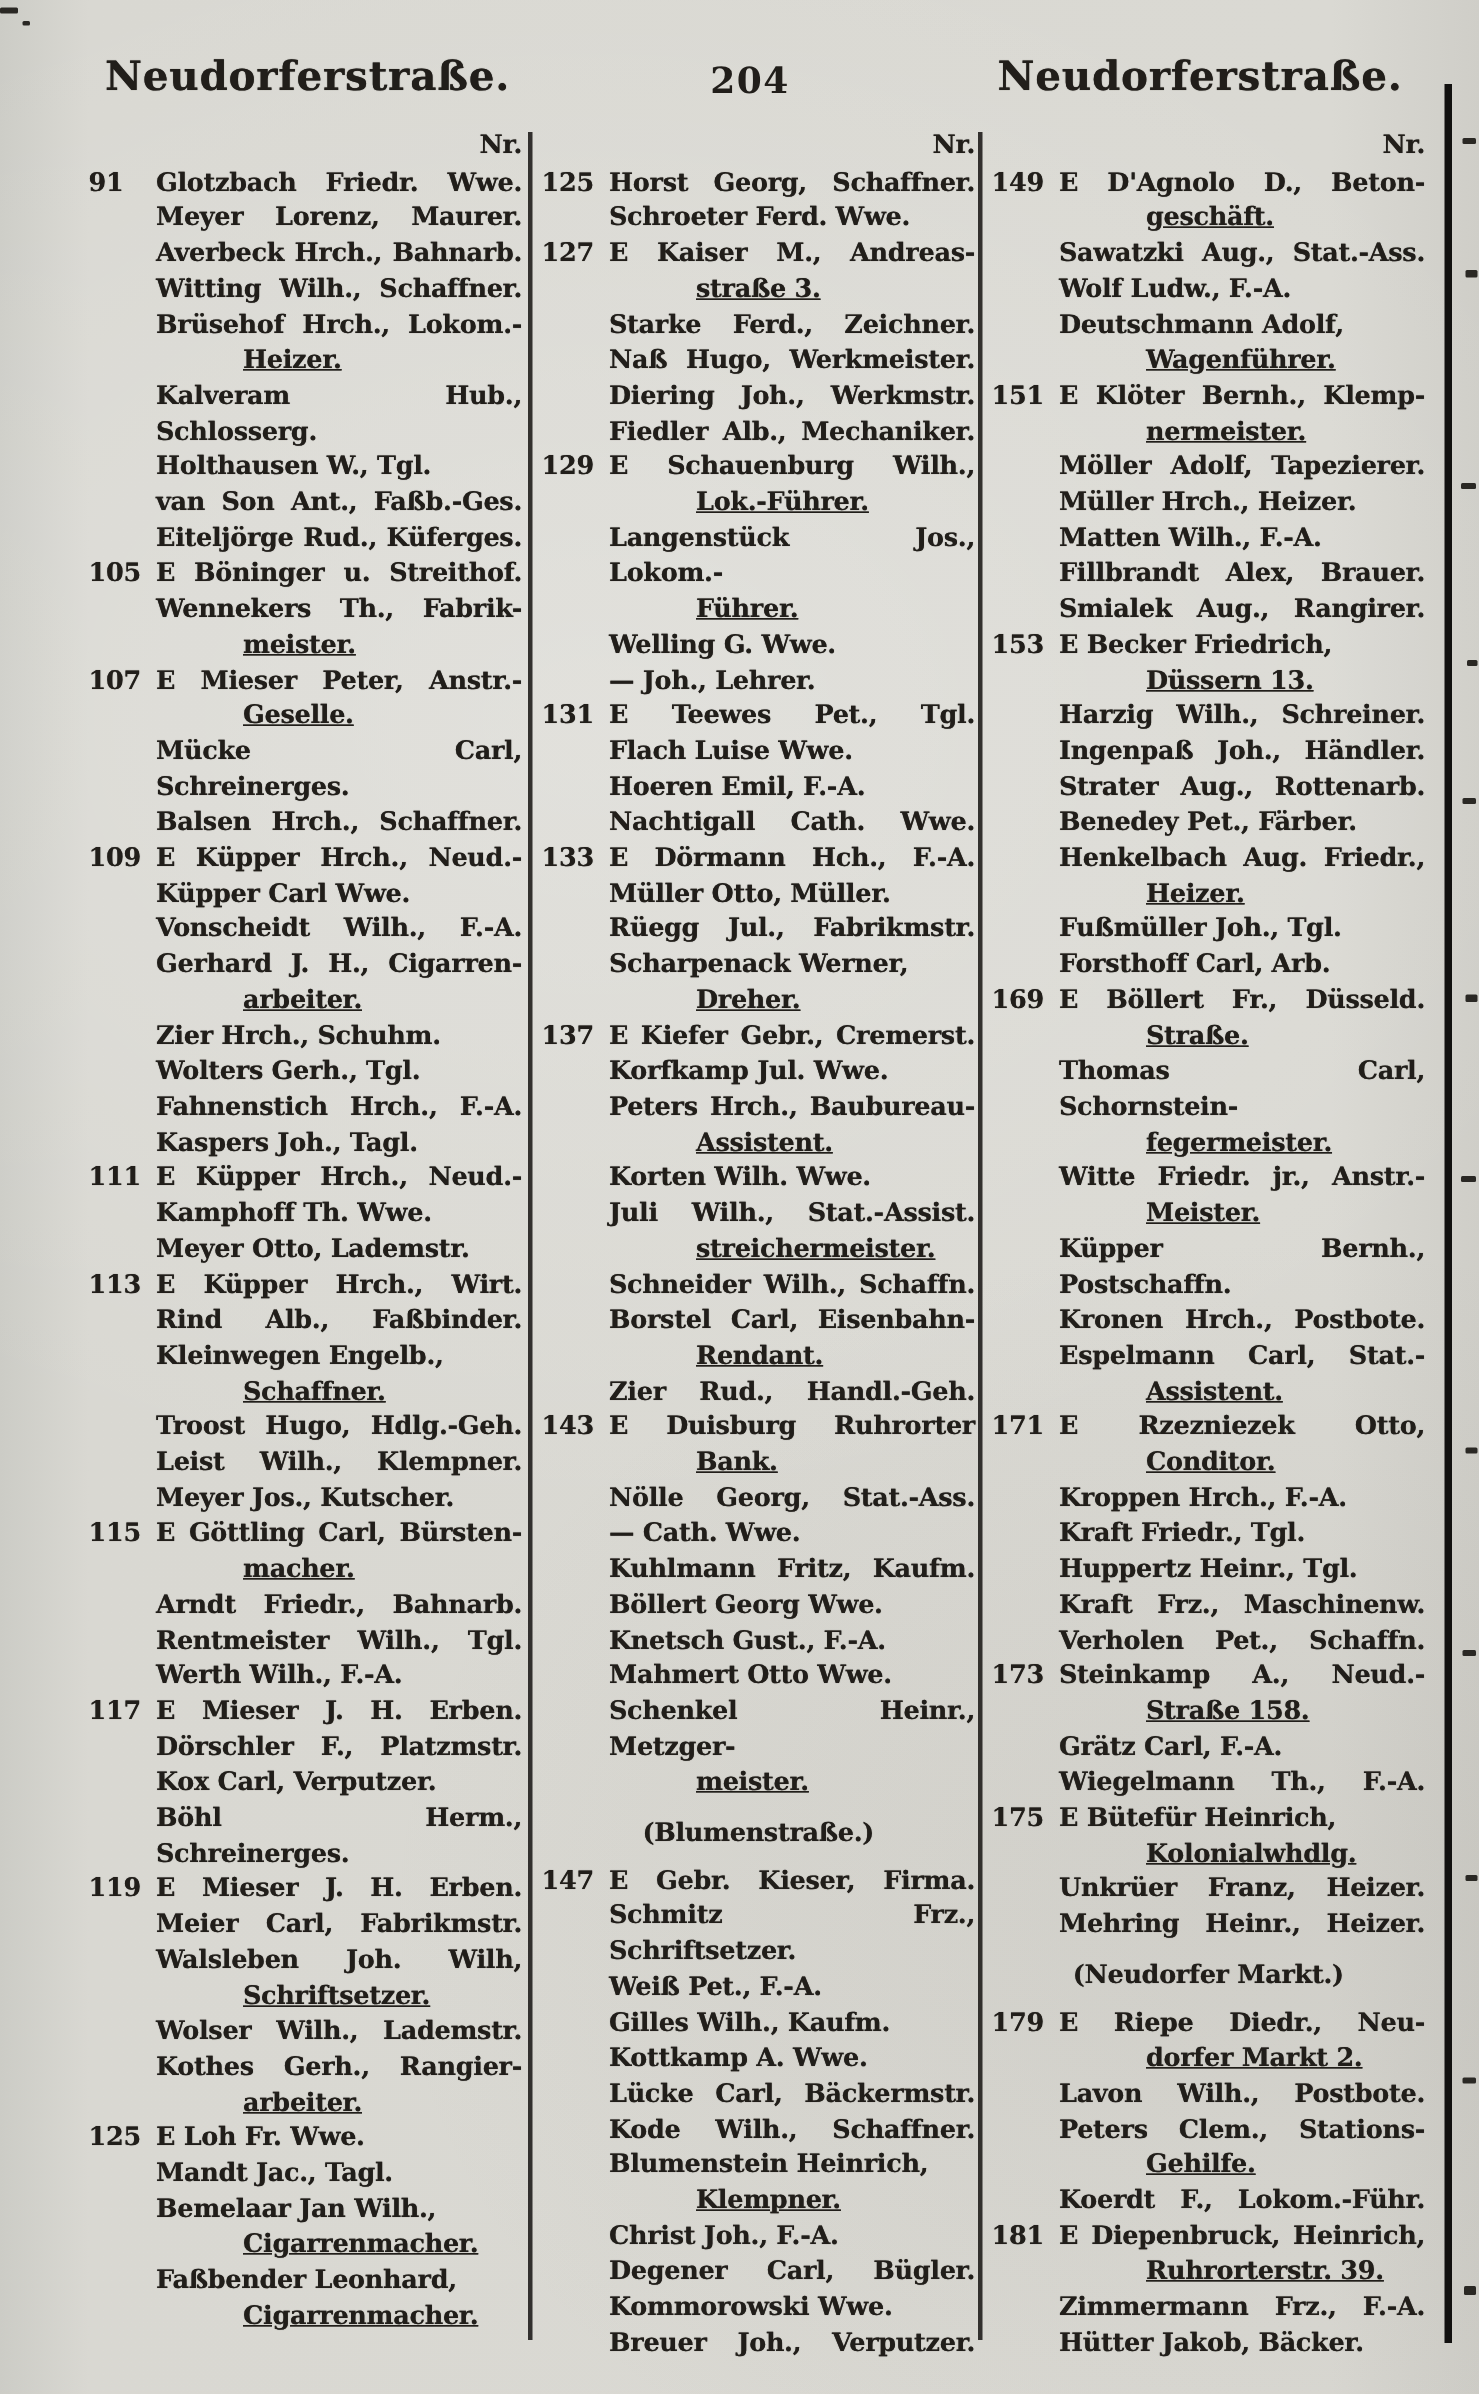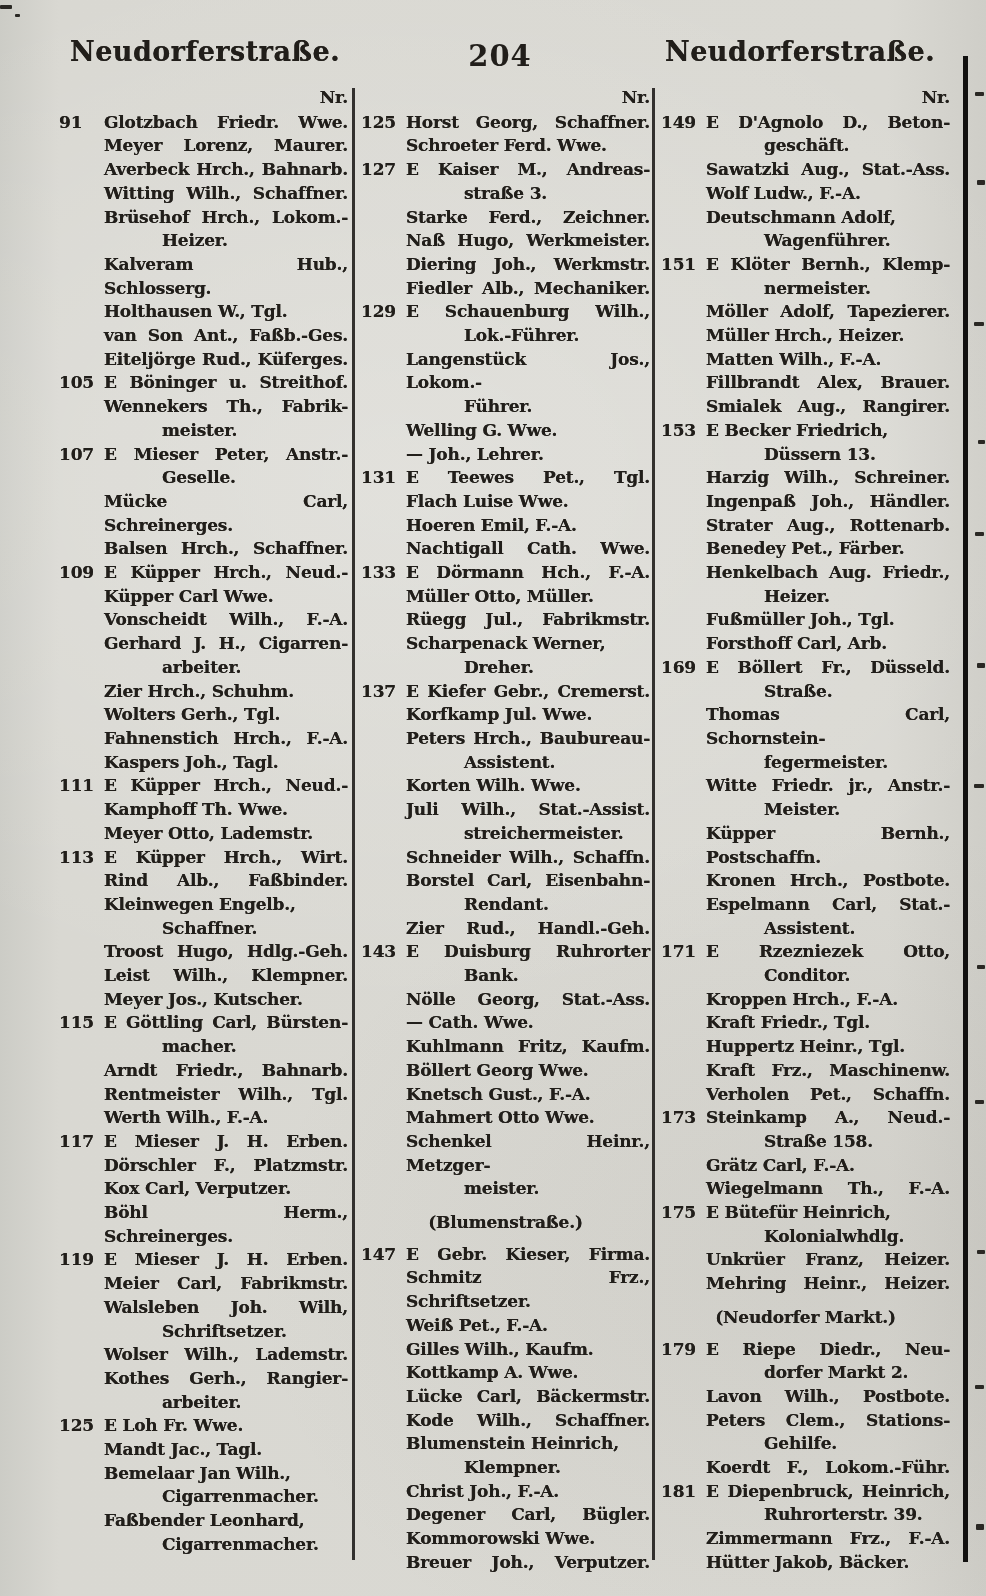--- a/index.html
+++ b/index.html
@@ -23,39 +23,39 @@
   .street-head{
     position:absolute;top:0;
     font-size:27px;letter-spacing:0.5px;
     text-shadow:0 0 0.5px rgba(25,22,18,0.85);
     white-space:nowrap;
   }
   .street-head.left{left:205px;transform:translateX(-50%);}
   .street-head.right{left:800px;transform:translateX(-50%);}
   .page-number{
     position:absolute;top:3px;left:500px;transform:translateX(-50%);
-    font-size:29px;letter-spacing:1px;
+    font-size:24px;letter-spacing:1px;
   }
   
   .col{
     position:absolute;top:86px;
     width:289px;
     font-size:17px;line-height:23.7px;
     letter-spacing:-0.2px;
     text-shadow:0 0 0.45px rgba(25,22,18,0.8);
   }
   .col.c0{left:59px;}
   .col.c1{left:361px;}
   .col.c2{left:661px;}
   .nr-label{margin-bottom:1px;text-align:right;}
   .ln{position:relative;padding-left:45px;min-height:23.7px;}
   .ln .num{position:absolute;left:0;top:0;}
   .ln .txt{display:block;white-space:nowrap;}
   .ln.j .txt{white-space:normal;text-align:justify;text-align-last:justify;}
-  .ln.wrap{padding-left:103px;}
+  .ln.wrap{padding-left:103px;text-decoration:underline;}
   .ln.sub{padding-left:0;text-align:center;margin:10px 0 8px;}
   .ln.sub .txt{white-space:nowrap;}
   
   .vrule{position:absolute;width:2.5px;background:#24221f;opacity:0.92;}
   .vrule.r1{left:352px;top:88px;height:1472px;}
   .vrule.r2{left:652px;top:88px;height:1472px;}
   .edge-line{position:absolute;left:963px;top:56px;width:5px;height:1506px;background:#121110;}
   .speck{position:absolute;background:#2a2824;border-radius:1px;}
 </style>
 </head>

